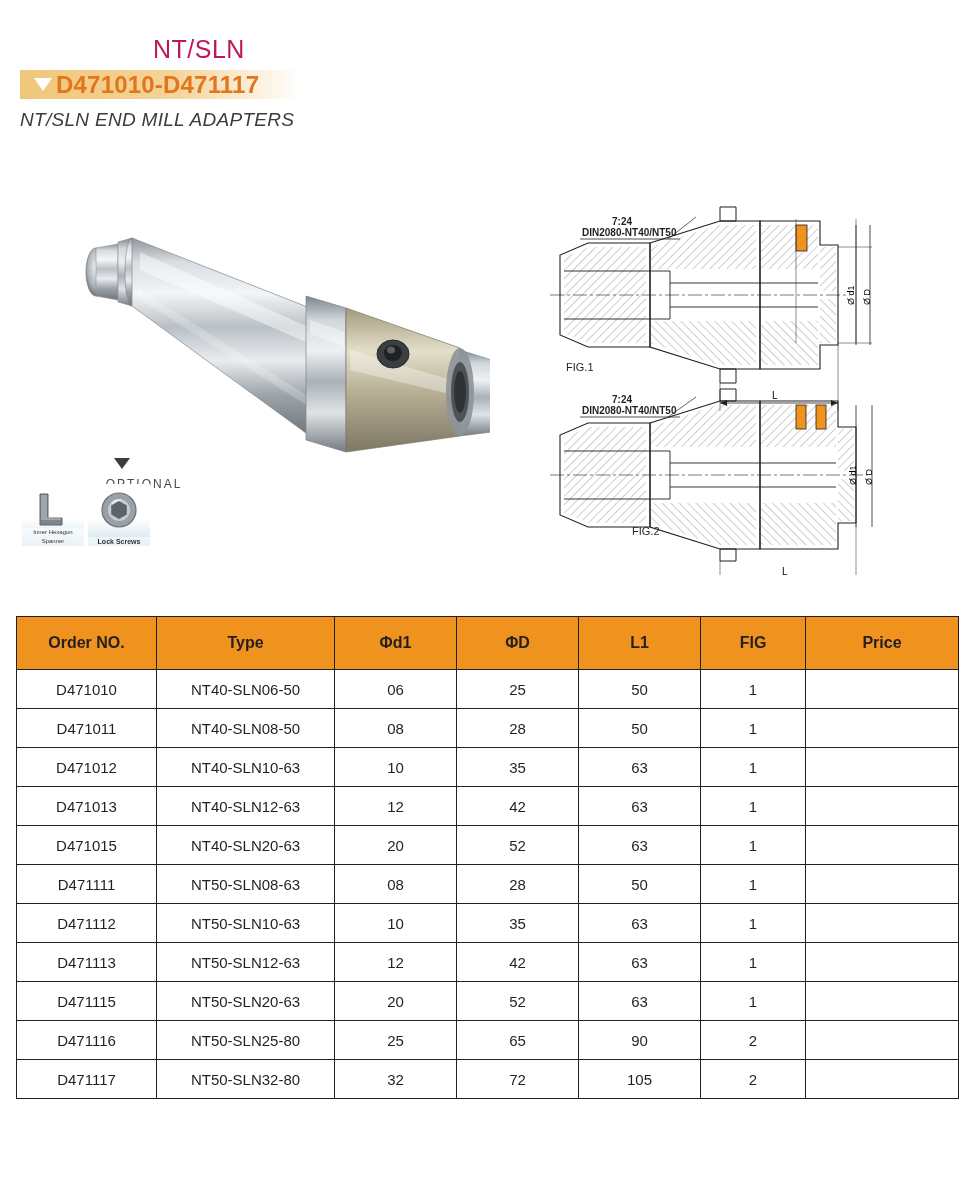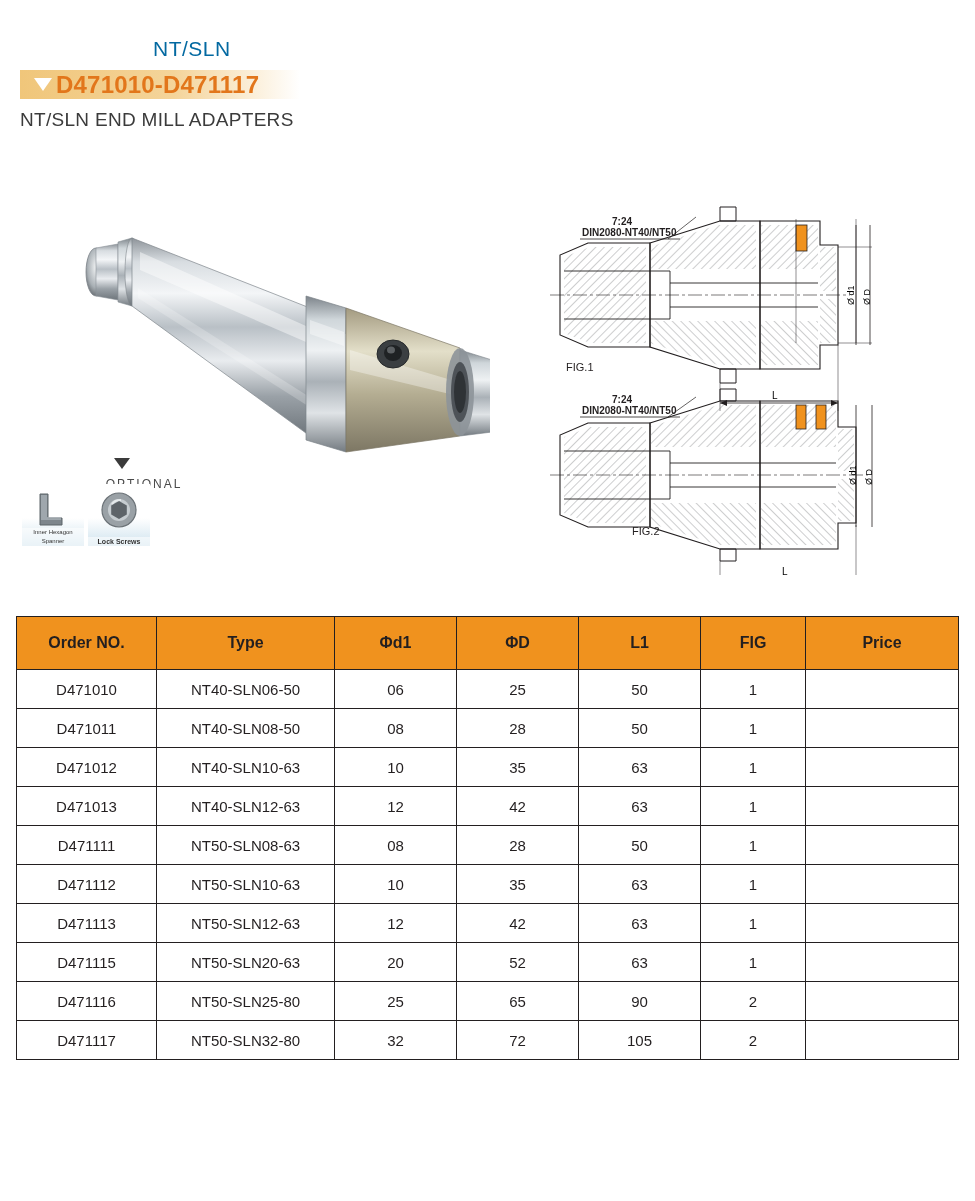--- a/index.html
+++ b/index.html
@@ -17,22 +17,22 @@
   }
 
   
   .header {
     position: absolute;
     left: 20px;
     top: 34px;
     width: 500px;
   }
   .header-title {
-    font-size: 21px;
-    color: #0369a1;
+    font-size: 25px;
+    color: #be185d;
     letter-spacing: .5px;
     padding-left: 133px;
     line-height: 30px;
   }
   .code-band {
     margin-top: 6px;
     width: 280px;
     height: 29px;
     background: linear-gradient(to right, #f0c67a 0%, #f4d49a 55%, #ffffff 100%);
     display: flex;
@@ -50,20 +50,21 @@
     font-size: 24px;
     font-weight: bold;
     color: #e2761b;
     letter-spacing: .2px;
   }
   .subtitle {
     margin-top: 10px;
     font-size: 19px;
     color: #3b3b3b;
     letter-spacing: .3px;
+    font-style: italic;
   }
 
   
   .photo {
     position: absolute;
     left: 60px;
     top: 200px;
     width: 430px;
     height: 280px;
   }
@@ -434,20 +435,29 @@
       <tr>
         <td>D471013</td>
         <td>NT40-SLN12-63</td>
         <td>12</td>
         <td>42</td>
         <td>63</td>
         <td>1</td>
         <td></td>
       </tr>
       <tr>
+        <td>D471015</td>
+        <td>NT40-SLN20-63</td>
+        <td>20</td>
+        <td>52</td>
+        <td>63</td>
+        <td>1</td>
+        <td></td>
+      </tr>
+      <tr>
         <td>D471111</td>
         <td>NT50-SLN08-63</td>
         <td>08</td>
         <td>28</td>
         <td>50</td>
         <td>1</td>
         <td></td>
       </tr>
       <tr>
         <td>D471112</td>

